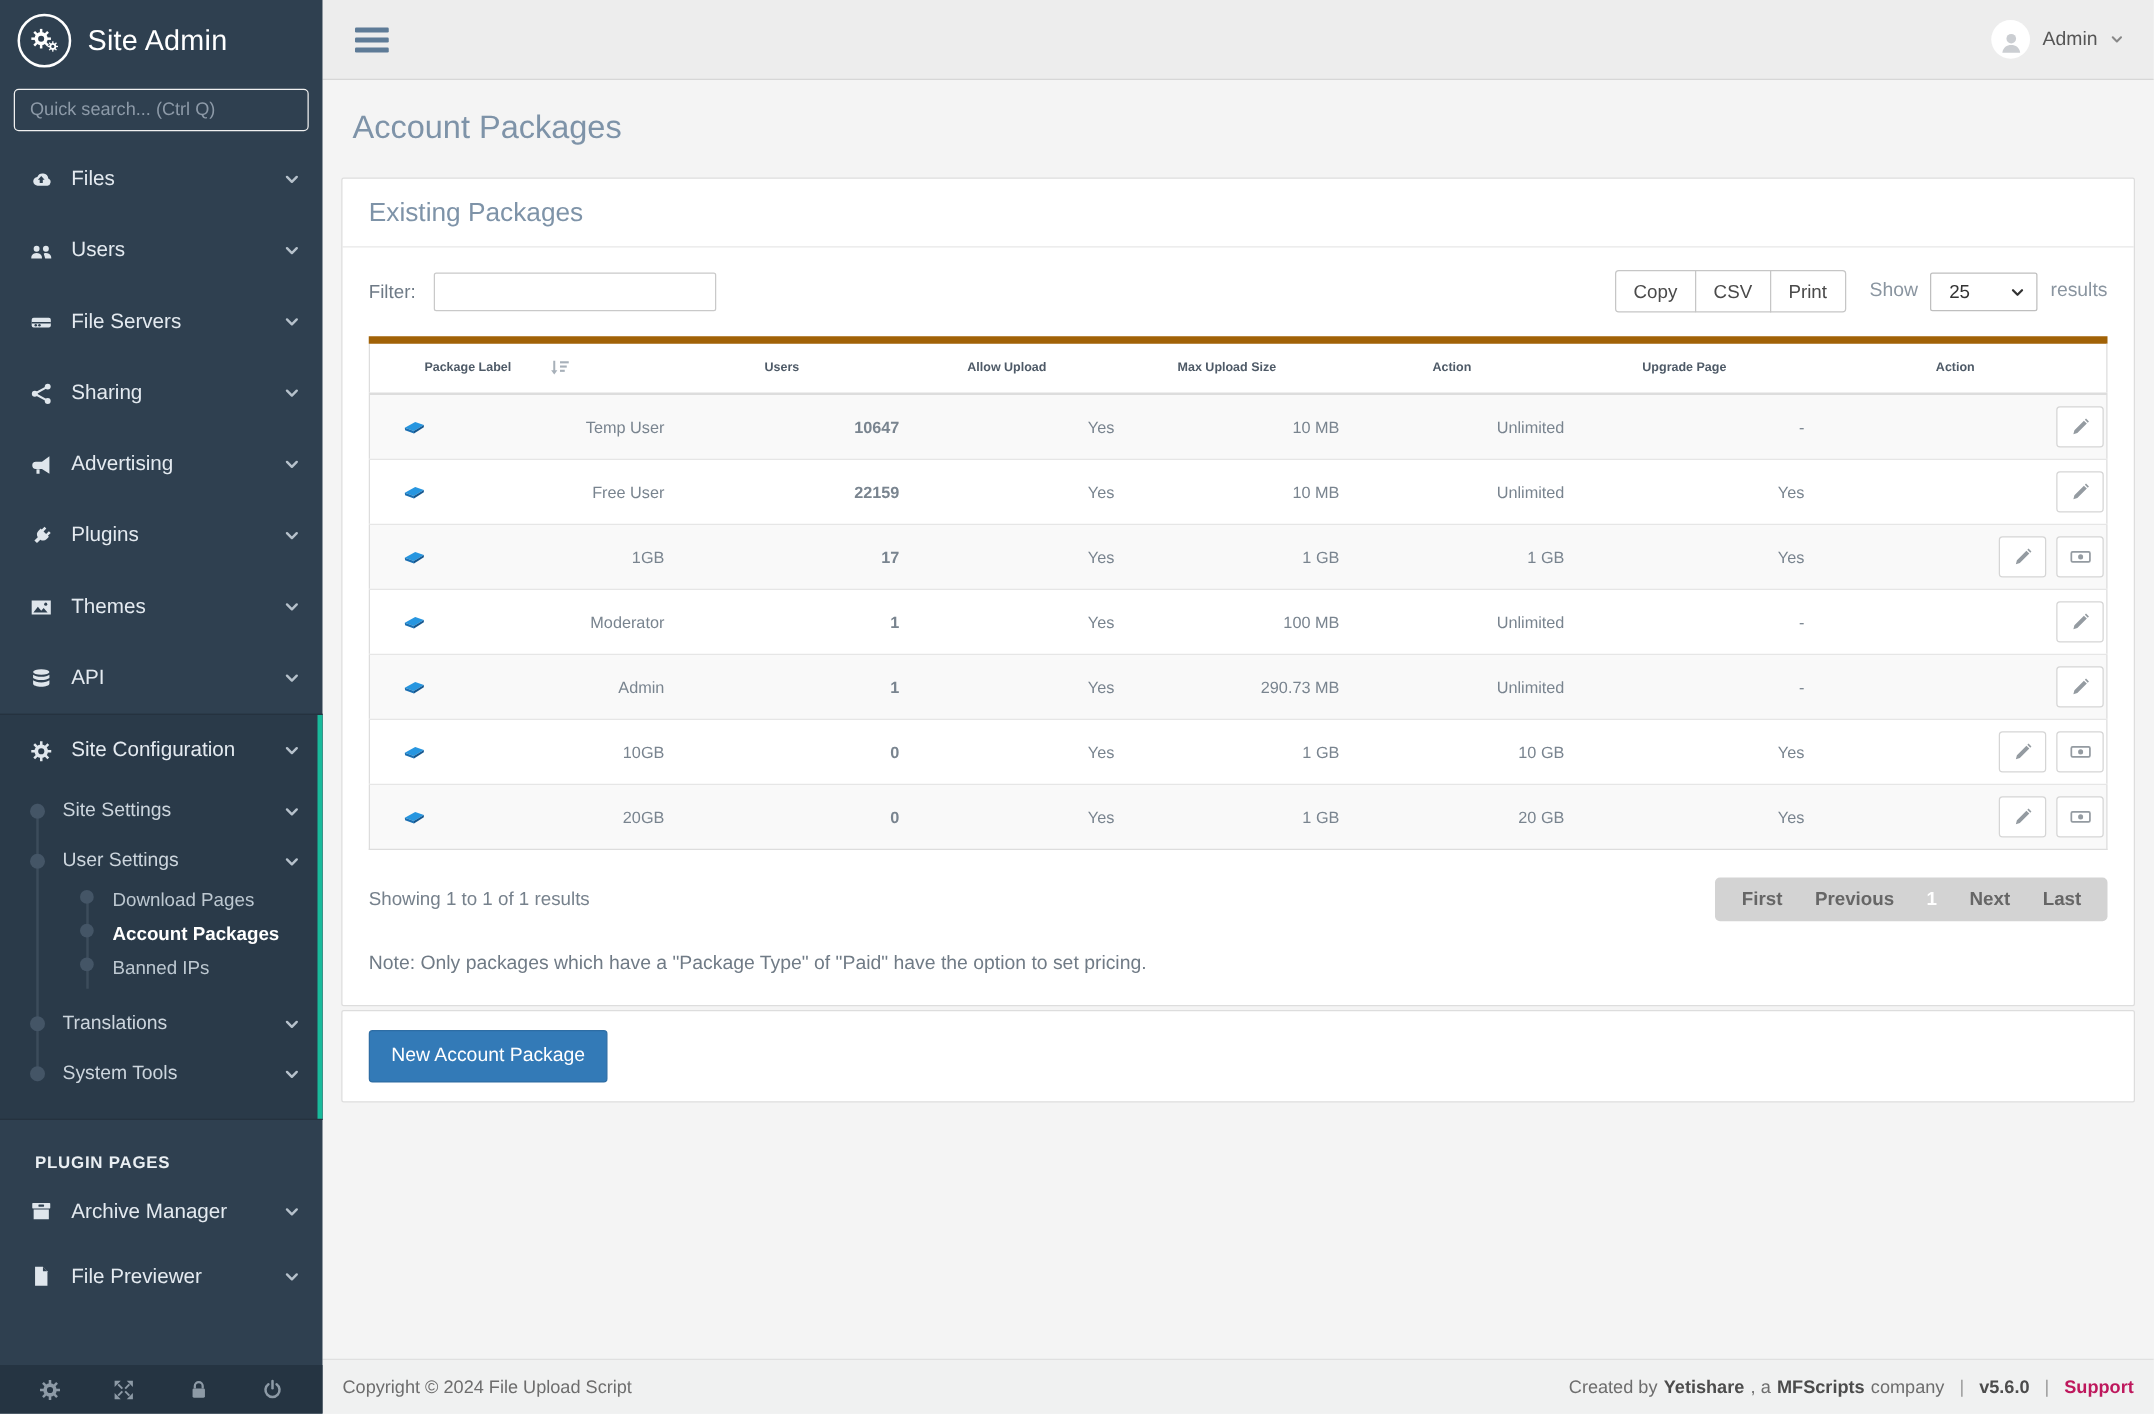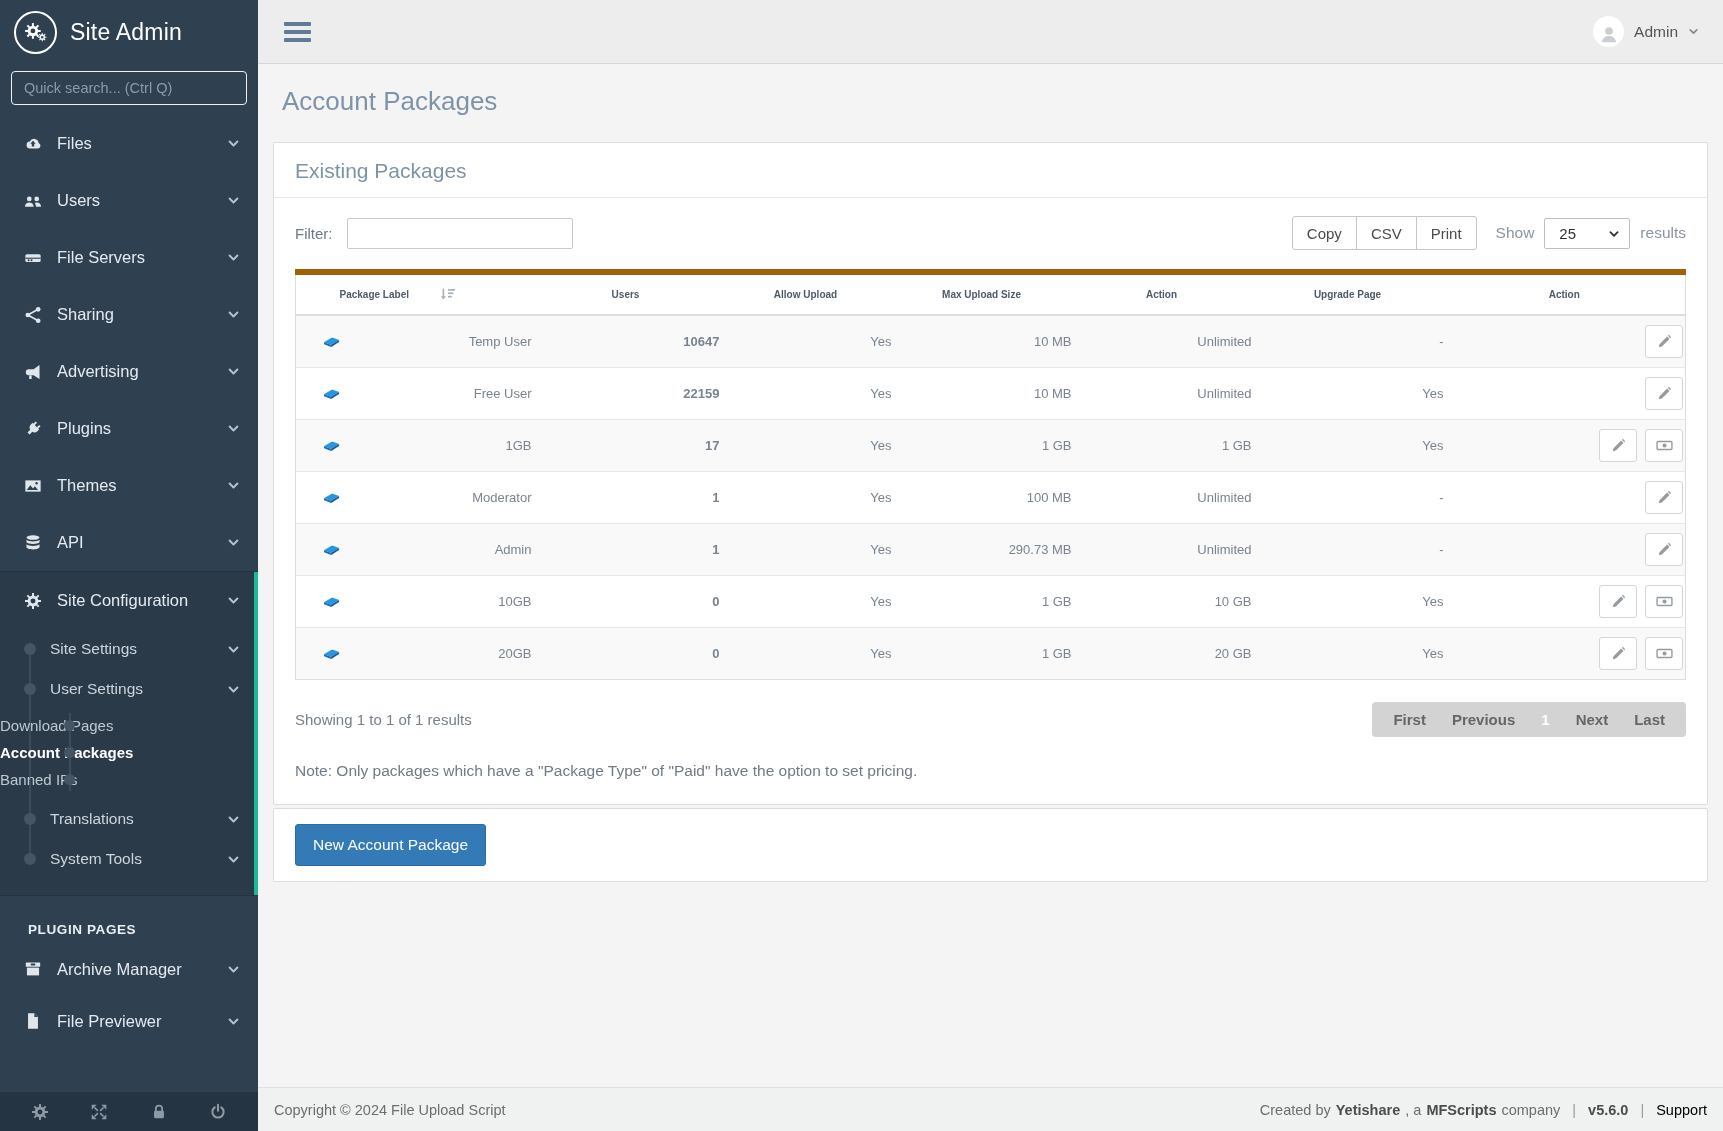--- a/index.html
+++ b/index.html
@@ -31,21 +31,21 @@
   .chev svg{width:13px;height:13px}
   .config-section{background:#2a3a49;border-top:1px solid #25323f;border-bottom:1px solid #25323f;position:relative;padding-bottom:16px}
   .accent-bar{position:absolute;top:0;right:0;width:4px;height:100%;background:#18ba9b}
   .sub{position:relative}
   .sub-line{position:absolute;left:29px;top:14px;bottom:14px;width:2px;background:#3c4c5b}
   .sub-item{height:40px;display:flex;align-items:center;padding:0 18px 0 50px;position:relative;cursor:pointer}
   .sub-item .nav-label{font-size:15.5px;color:#ccd5dd}
   .dot{position:absolute;left:24px;width:12px;height:12px;border-radius:50%;background:#445566}
   .sub2{position:relative;padding:3px 0 6px}
   .sub2-line{position:absolute;left:69px;top:4px;bottom:8px;width:2px;background:#3c4c5b}
-  .sub2-item{height:27px;display:flex;align-items:center;position:relative;cursor:pointer;
+  .sub2-item{height:27px;display:flex;align-items:flex-start;padding-left:90px;position:relative;cursor:pointer;
     font-size:15px;color:#bdc8d1}
   .sub2-item .dot{left:64px;width:11px;height:11px}
   .sub2-item.active{color:#fff;font-weight:700}
   .plugin-heading{margin:26px 0 6px 28px;font-size:13.5px;font-weight:700;color:#eaeff3;letter-spacing:.6px}
   .sidebar-footer{position:absolute;bottom:0;left:0;right:0;height:39px;background:#253442;
     display:flex;align-items:center;justify-content:space-around;padding:0 10px;color:#8d9aa6}
   .sf-icon{cursor:pointer;display:flex}
   .sf-icon svg{width:18px;height:18px;fill:currentColor}
 
   
@@ -112,21 +112,21 @@
 
   .action-panel{margin-top:3px;padding:15px 21px}
   .primary-btn{background:#337ab7;border:1px solid #2e6da4;color:#fff;font-size:15.5px;padding:11px 17px;
     border-radius:3px;cursor:pointer;font-family:inherit}
 
   .footer{margin-top:auto;height:43px;min-height:43px;background:#f0f1f1;border-top:1px solid #e0e0e0;
     display:flex;align-items:center;padding:0 16px;font-size:14.5px;color:#6d6d6d}
   .footer-right{margin-left:auto;display:flex;align-items:center;gap:5px;white-space:nowrap}
   .footer b{color:#4c4c4c}
   .footer .sep{color:#9a9a9a;margin:0 7px}
-  .footer .support{color:#000000;font-weight:400;cursor:pointer}
+  .footer .support{color:#be185d;font-weight:700;cursor:pointer}
 </style>
 </head>
 <body>
 
 <svg class="sym-defs" xmlns="http://www.w3.org/2000/svg">
   <defs>
     <symbol id="i-gear" viewBox="0 0 16 16">
       <g fill="currentColor">
         <rect x="7.1" y="0.9" width="1.8" height="3.2"></rect>
         <rect x="7.1" y="0.9" width="1.8" height="3.2" transform="rotate(45 8 8)"></rect>

